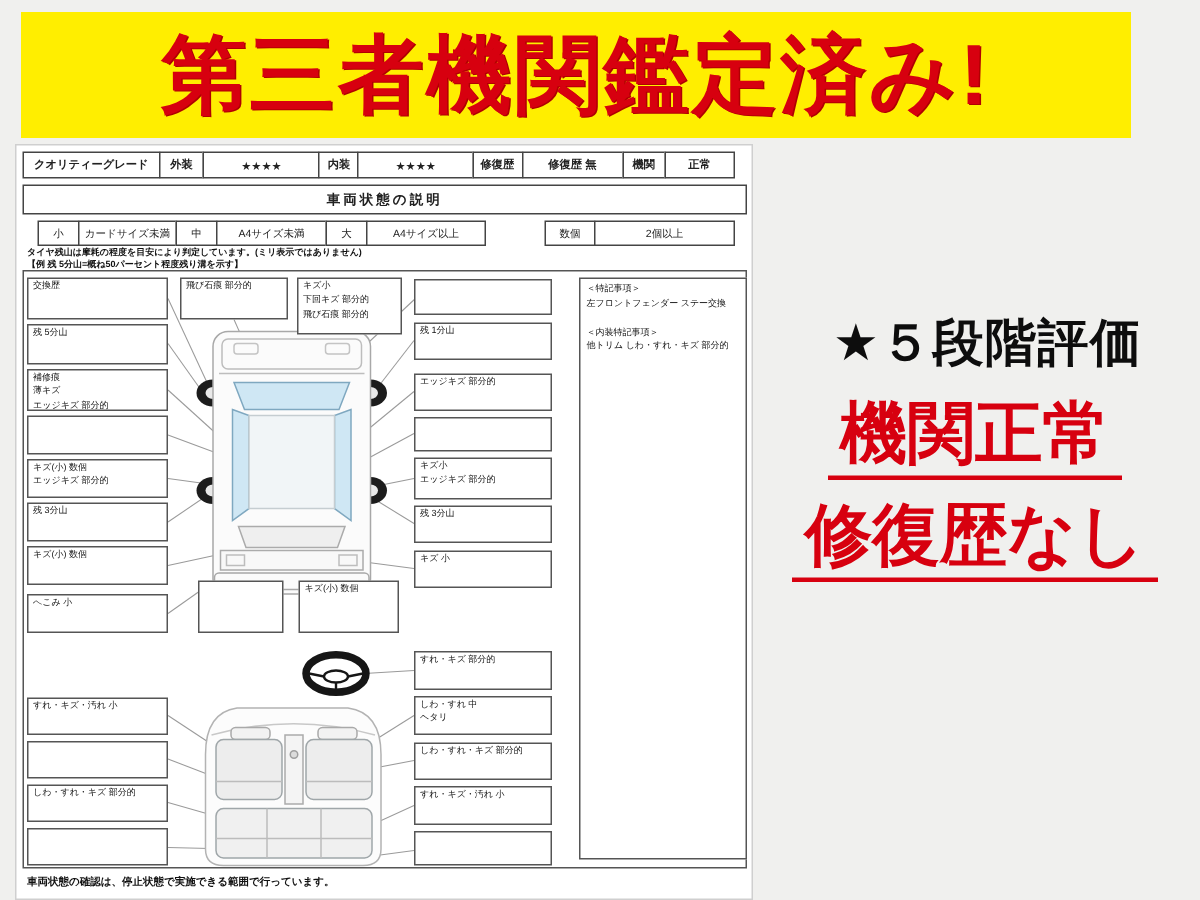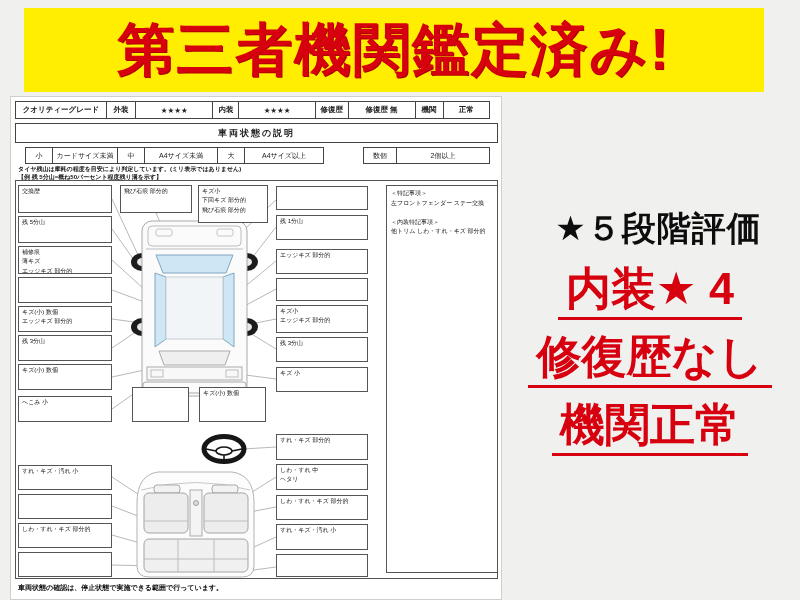--- a/index.html
+++ b/index.html
@@ -4,21 +4,21 @@
 <style>
   html,body{margin:0;padding:0;}
   body{
     width:800px;height:600px;position:relative;overflow:hidden;
     background:#f0f0ee;
     font-family:"Liberation Sans","DejaVu Sans",sans-serif;
     -webkit-font-smoothing:antialiased;
   }
   
   .banner{
-    position:absolute;left:24px;top:8px;width:740px;height:84px;
+    position:absolute;left:14px;top:8px;width:740px;height:84px;
     background:#ffee00;display:flex;align-items:center;justify-content:center;
   }
   .banner span{
     font-size:57px;font-weight:bold;color:#d7000f;letter-spacing:2px;
     text-shadow:1px 1px 0 #b00000;white-space:nowrap;
   }
   
   .sheet{
     position:absolute;left:10px;top:96px;width:492px;height:504px;
     background:#ffffff;border:1px solid #cfcfcf;box-sizing:border-box;
@@ -285,16 +285,15 @@
       <div>＜内装特記事項＞</div>
       <div>他トリム しわ・すれ・キズ 部分的</div>
     </div>
   </div>
 
   <div class="footnote">車両状態の確認は、停止状態で実施できる範囲で行っています。</div>
 </div>
 
 <div class="panel">
   <div class="ptitle">★５段階評価</div>
-  <div class="rline"><span>内装★ 4</span></div>
+  <div class="rline"><span>機関正常</span></div>
   <div class="rline"><span>修復歴なし</span></div>
-  <div class="rline"><span>機関正常</span></div>
 </div>
 
 </body></html>

